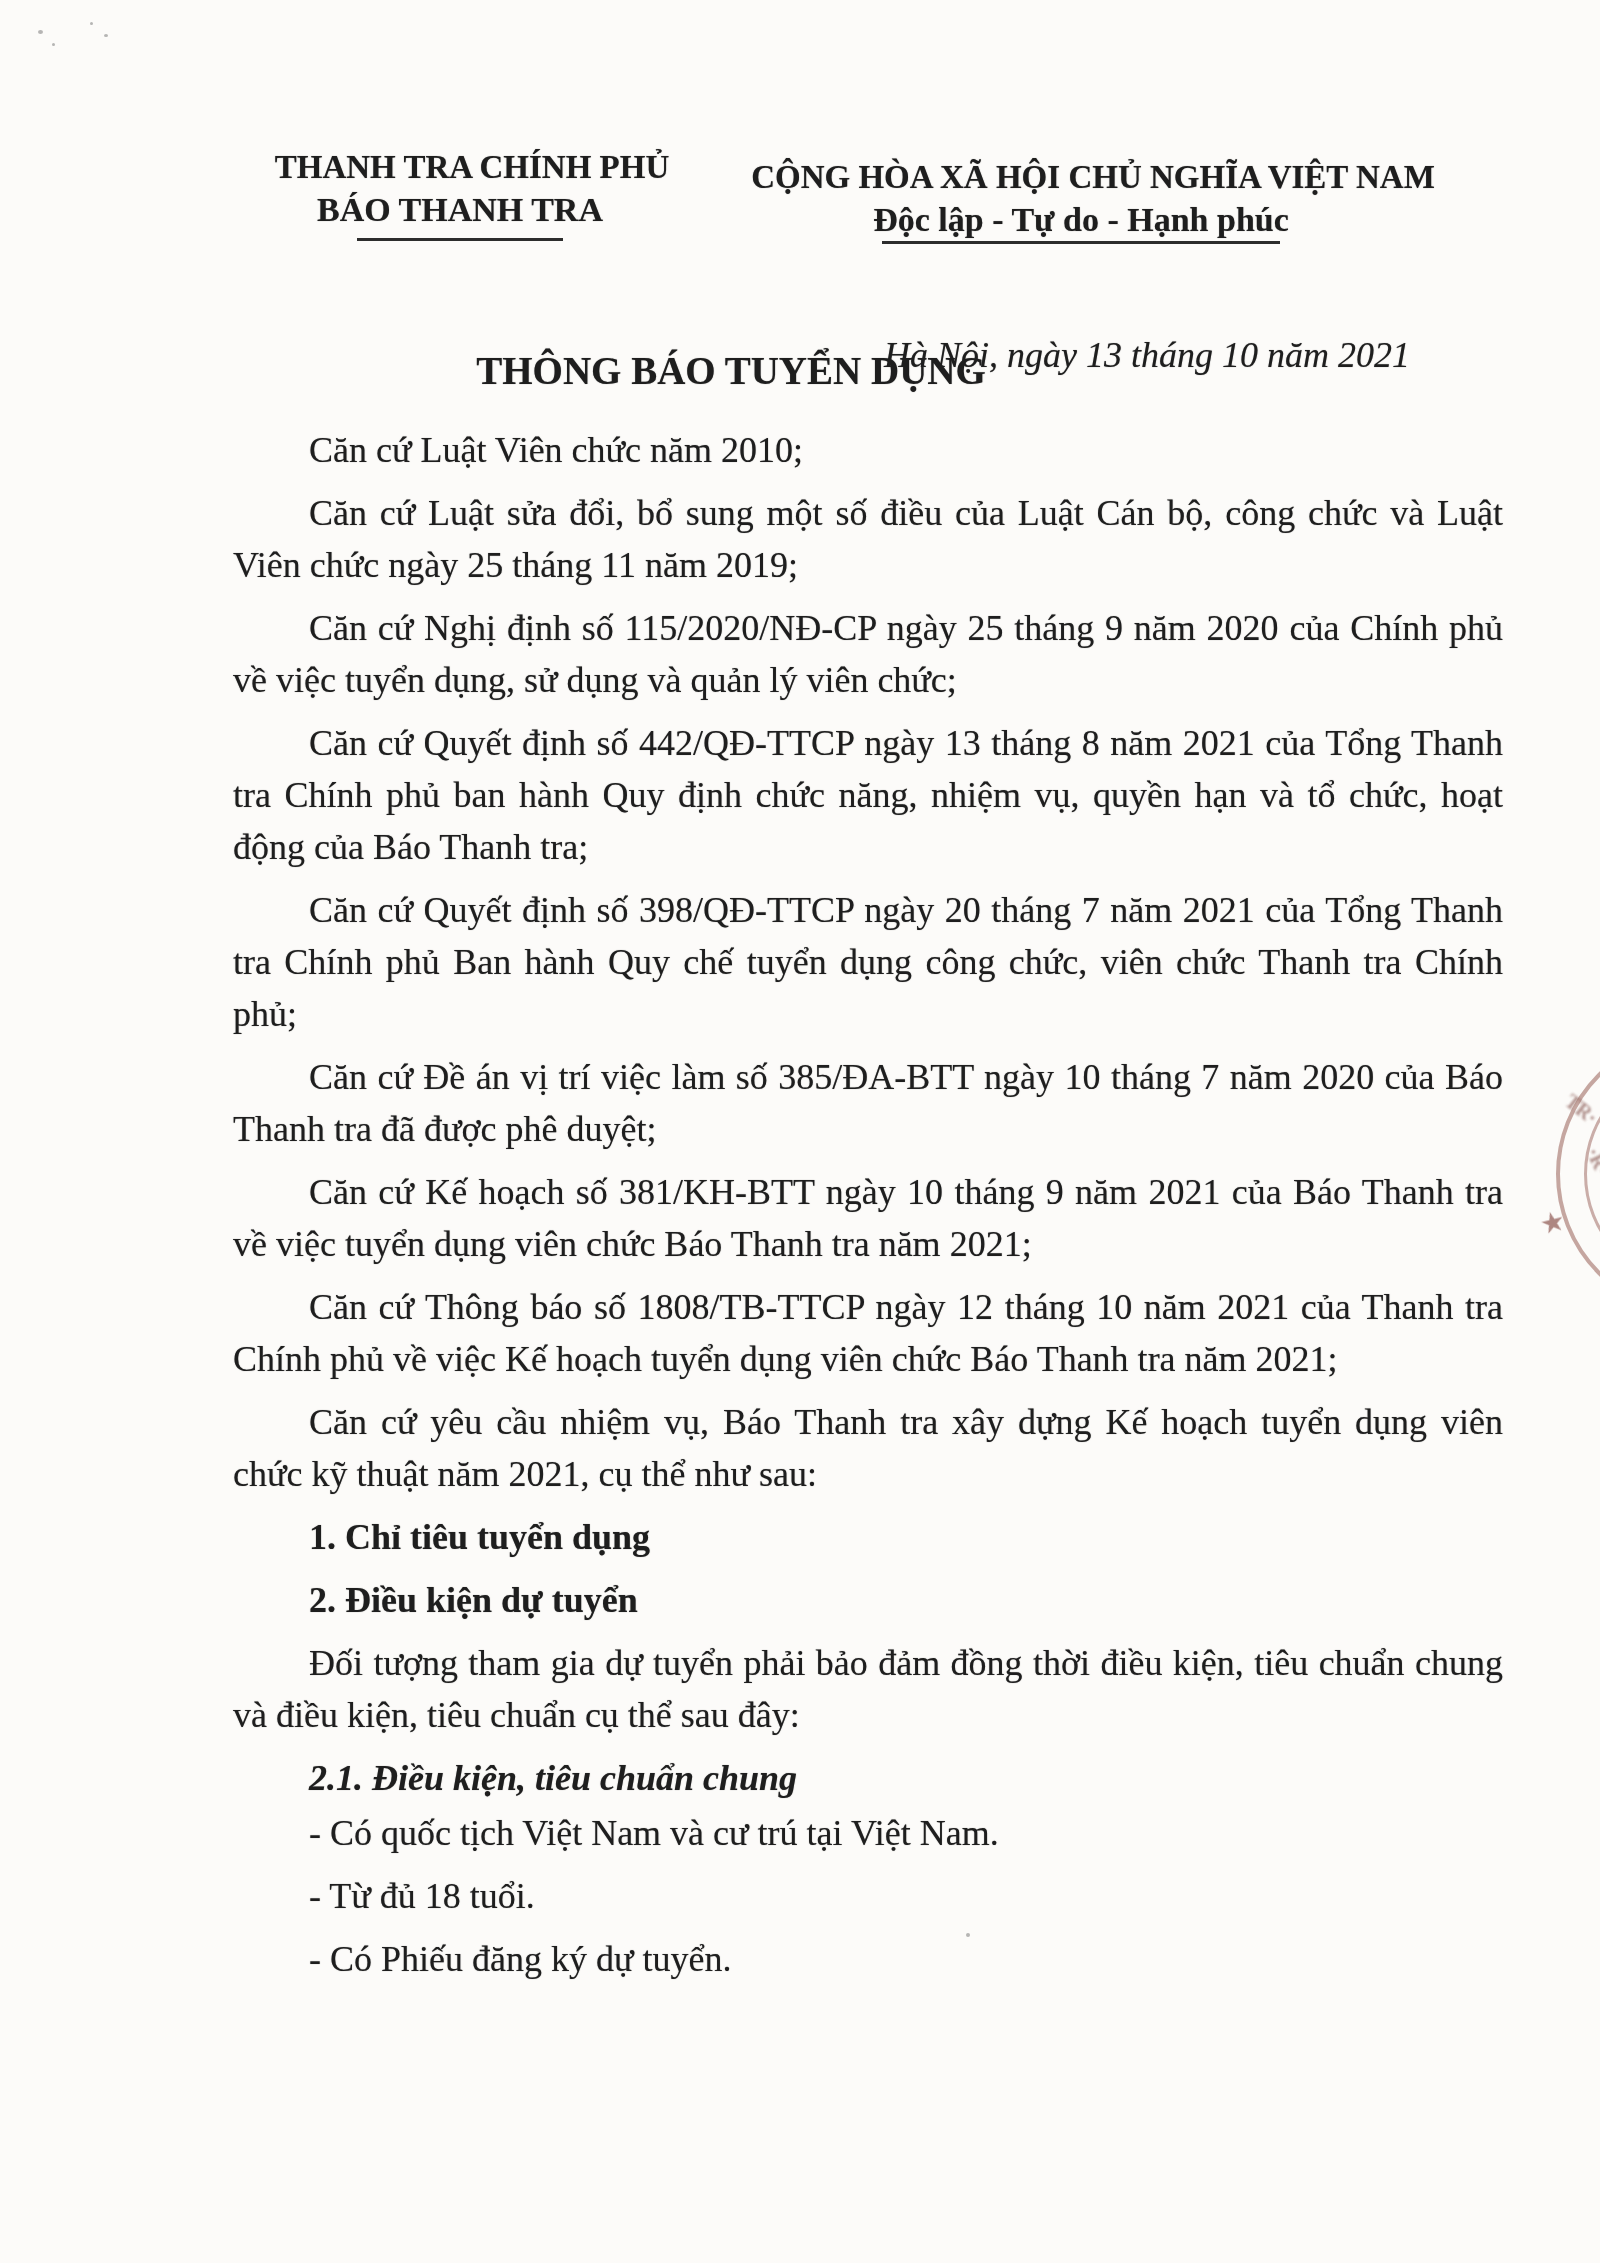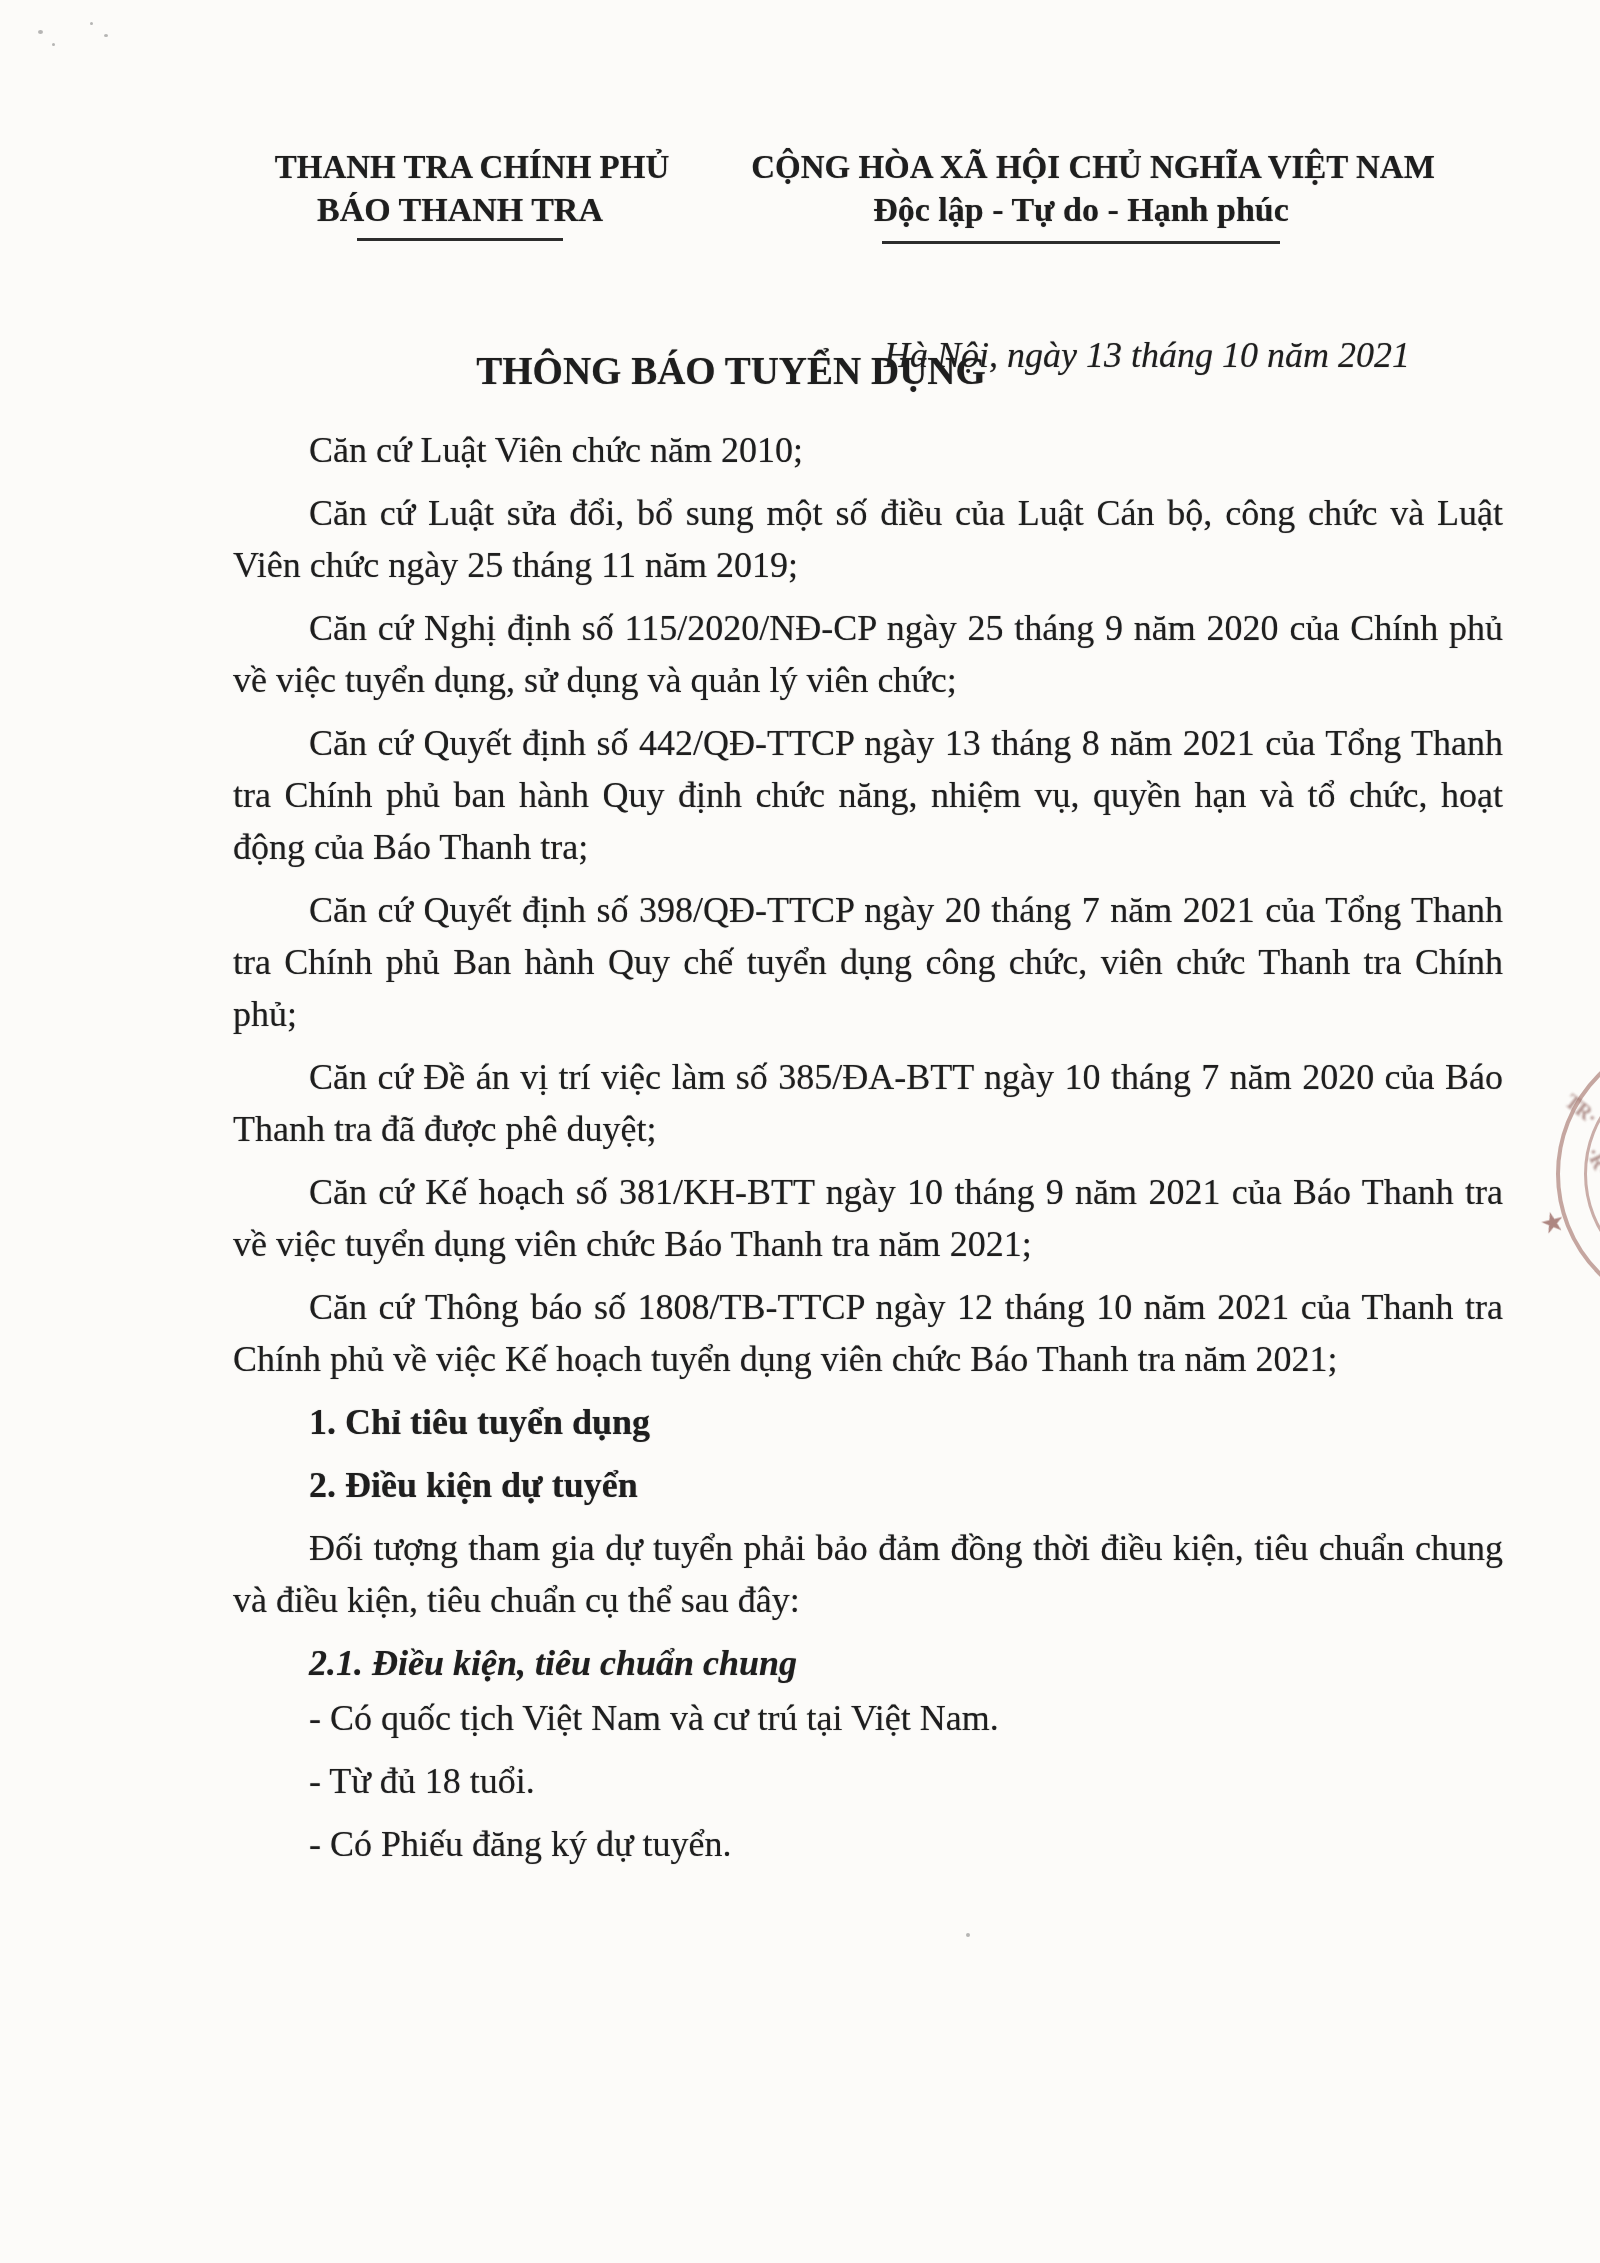--- a/index.html
+++ b/index.html
@@ -14,21 +14,21 @@
   }
   .ink { text-shadow: 0 0 1px rgba(45,45,45,0.55); }
 
   
   .hdr-left {
     position: absolute; left: 460px; top: 146px;
     transform: translateX(-50%);
     text-align: center; white-space: nowrap;
   }
   .hdr-right {
-    position: absolute; left: 1081px; top: 146px;
+    position: absolute; left: 1081px; top: 156px;
     transform: translateX(-50%);
     text-align: center; white-space: nowrap;
   }
   .hdr-line1 { font-size: 33px; font-weight: bold; line-height: 42px; margin-left: 24px; }
   .hdr-line2 { font-size: 34px; font-weight: bold; line-height: 44px; }
   .rule {
     position: absolute; height: 3px; background: #2d2d2d;
     transform: translateX(-50%);
   }
   .rule-left  { left: 460px;  top: 238px; width: 206px; }
@@ -126,20 +126,21 @@
 
 <div class="body-flow ink">
   <div class="para">Căn cứ Luật Viên chức năm 2010;</div>
   <div class="para">Căn cứ Luật sửa đổi, bổ sung một số điều của Luật Cán bộ, công chức và Luật Viên chức ngày 25 tháng 11 năm 2019;</div>
   <div class="para">Căn cứ Nghị định số 115/2020/NĐ-CP ngày 25 tháng 9 năm 2020 của Chính phủ về việc tuyển dụng, sử dụng và quản lý viên chức;</div>
   <div class="para">Căn cứ Quyết định số 442/QĐ-TTCP ngày 13 tháng 8 năm 2021 của Tổng Thanh tra Chính phủ ban hành Quy định chức năng, nhiệm vụ, quyền hạn và tổ chức, hoạt động của Báo Thanh tra;</div>
   <div class="para">Căn cứ Quyết định số 398/QĐ-TTCP ngày 20 tháng 7 năm 2021 của Tổng Thanh tra Chính phủ Ban hành Quy chế tuyển dụng công chức, viên chức Thanh tra Chính phủ;</div>
   <div class="para">Căn cứ Đề án vị trí việc làm số 385/ĐA-BTT ngày 10 tháng 7 năm 2020 của Báo Thanh tra đã được phê duyệt;</div>
   <div class="para">Căn cứ Kế hoạch số 381/KH-BTT ngày 10 tháng 9 năm 2021 của Báo Thanh tra về việc tuyển dụng viên chức Báo Thanh tra năm 2021;</div>
   <div class="para">Căn cứ Thông báo số 1808/TB-TTCP ngày 12 tháng 10 năm 2021 của Thanh tra Chính phủ về việc Kế hoạch tuyển dụng viên chức Báo Thanh tra năm 2021;</div>
+  <div class="para">Căn cứ yêu cầu nhiệm vụ, Báo Thanh tra xây dựng Kế hoạch tuyển dụng viên chức kỹ thuật năm 2021, cụ thể như sau:</div>
   <div class="heading">1. Chỉ tiêu tuyển dụng</div>
   <div class="heading">2. Điều kiện dự tuyển</div>
   <div class="para">Đối tượng tham gia dự tuyển phải bảo đảm đồng thời điều kiện, tiêu chuẩn chung và điều kiện, tiêu chuẩn cụ thể sau đây:</div>
   <div class="heading-italic">2.1. Điều kiện, tiêu chuẩn chung</div>
   <div class="para">- Có quốc tịch Việt Nam và cư trú tại Việt Nam.</div>
   <div class="para">- Từ đủ 18 tuổi.</div>
   <div class="para">- Có Phiếu đăng ký dự tuyển.</div>
 </div>
 
 <div class="stamp">

